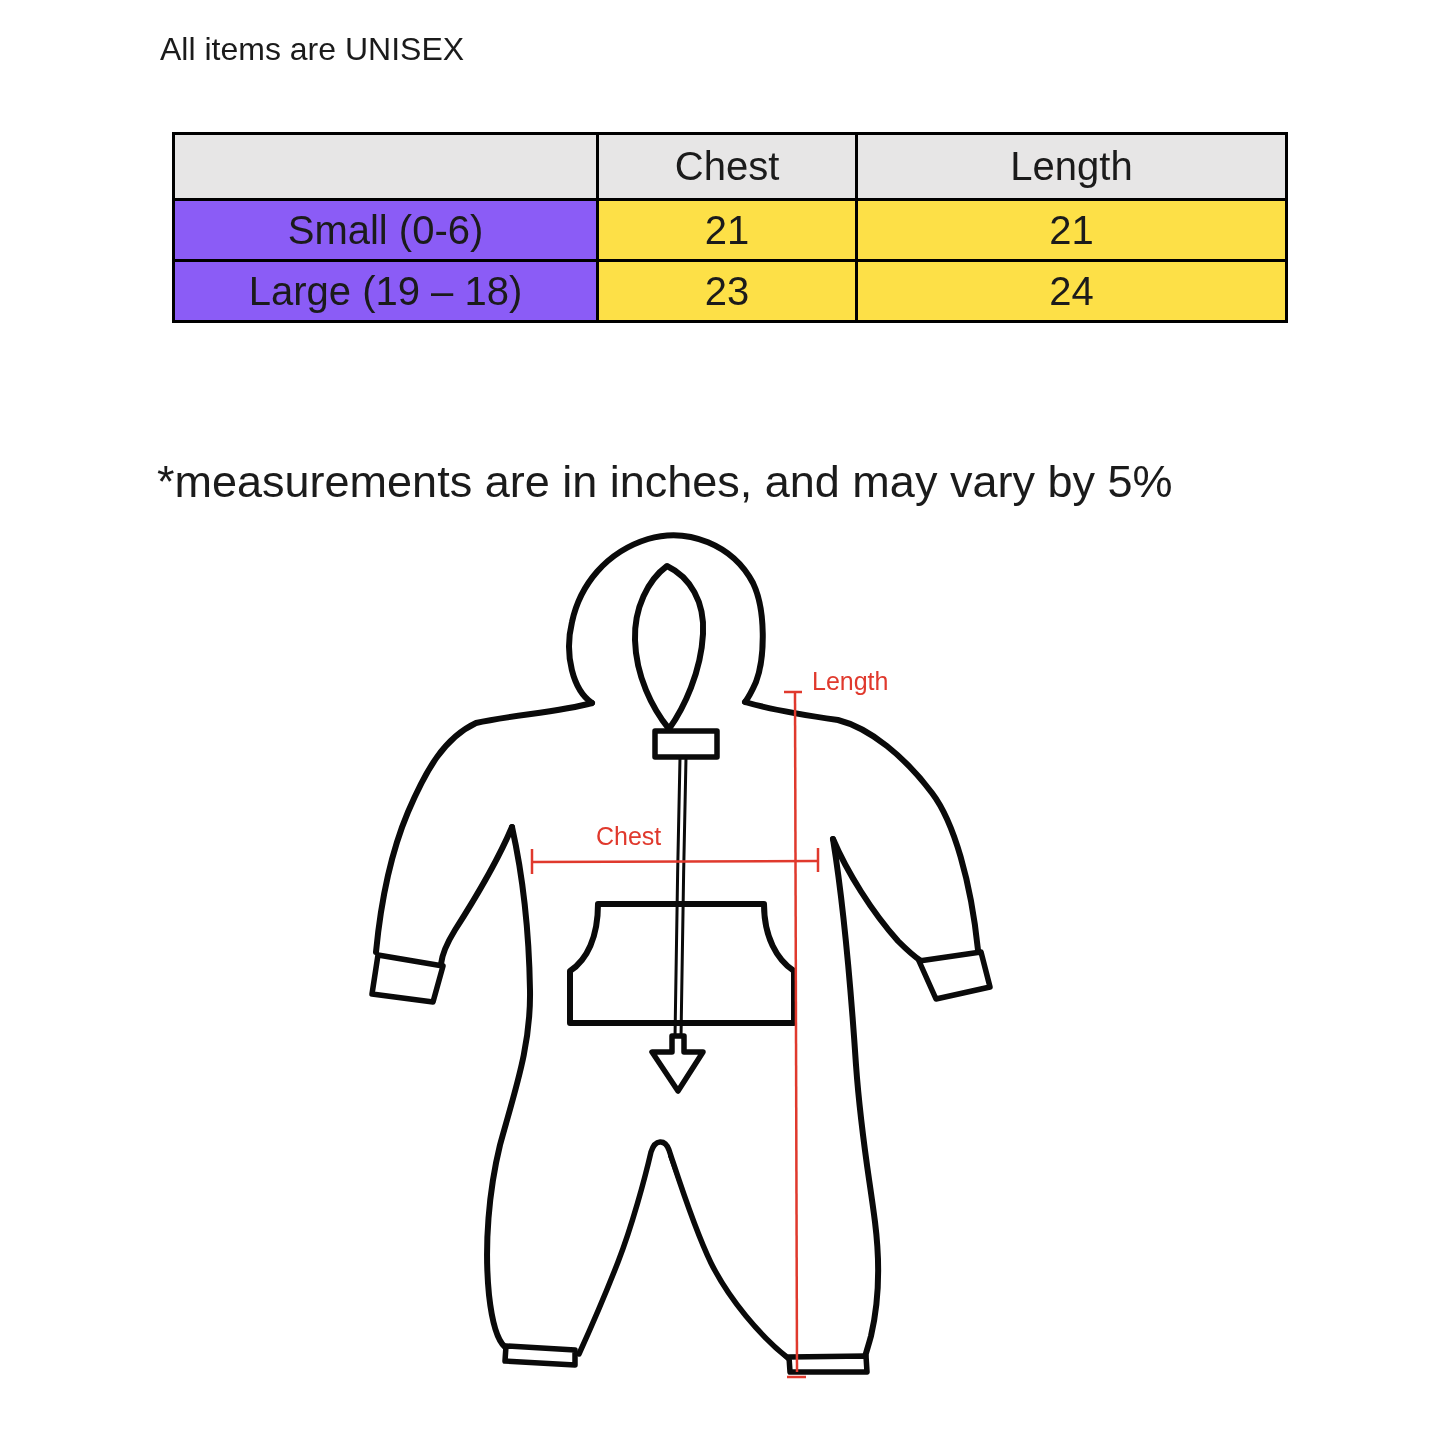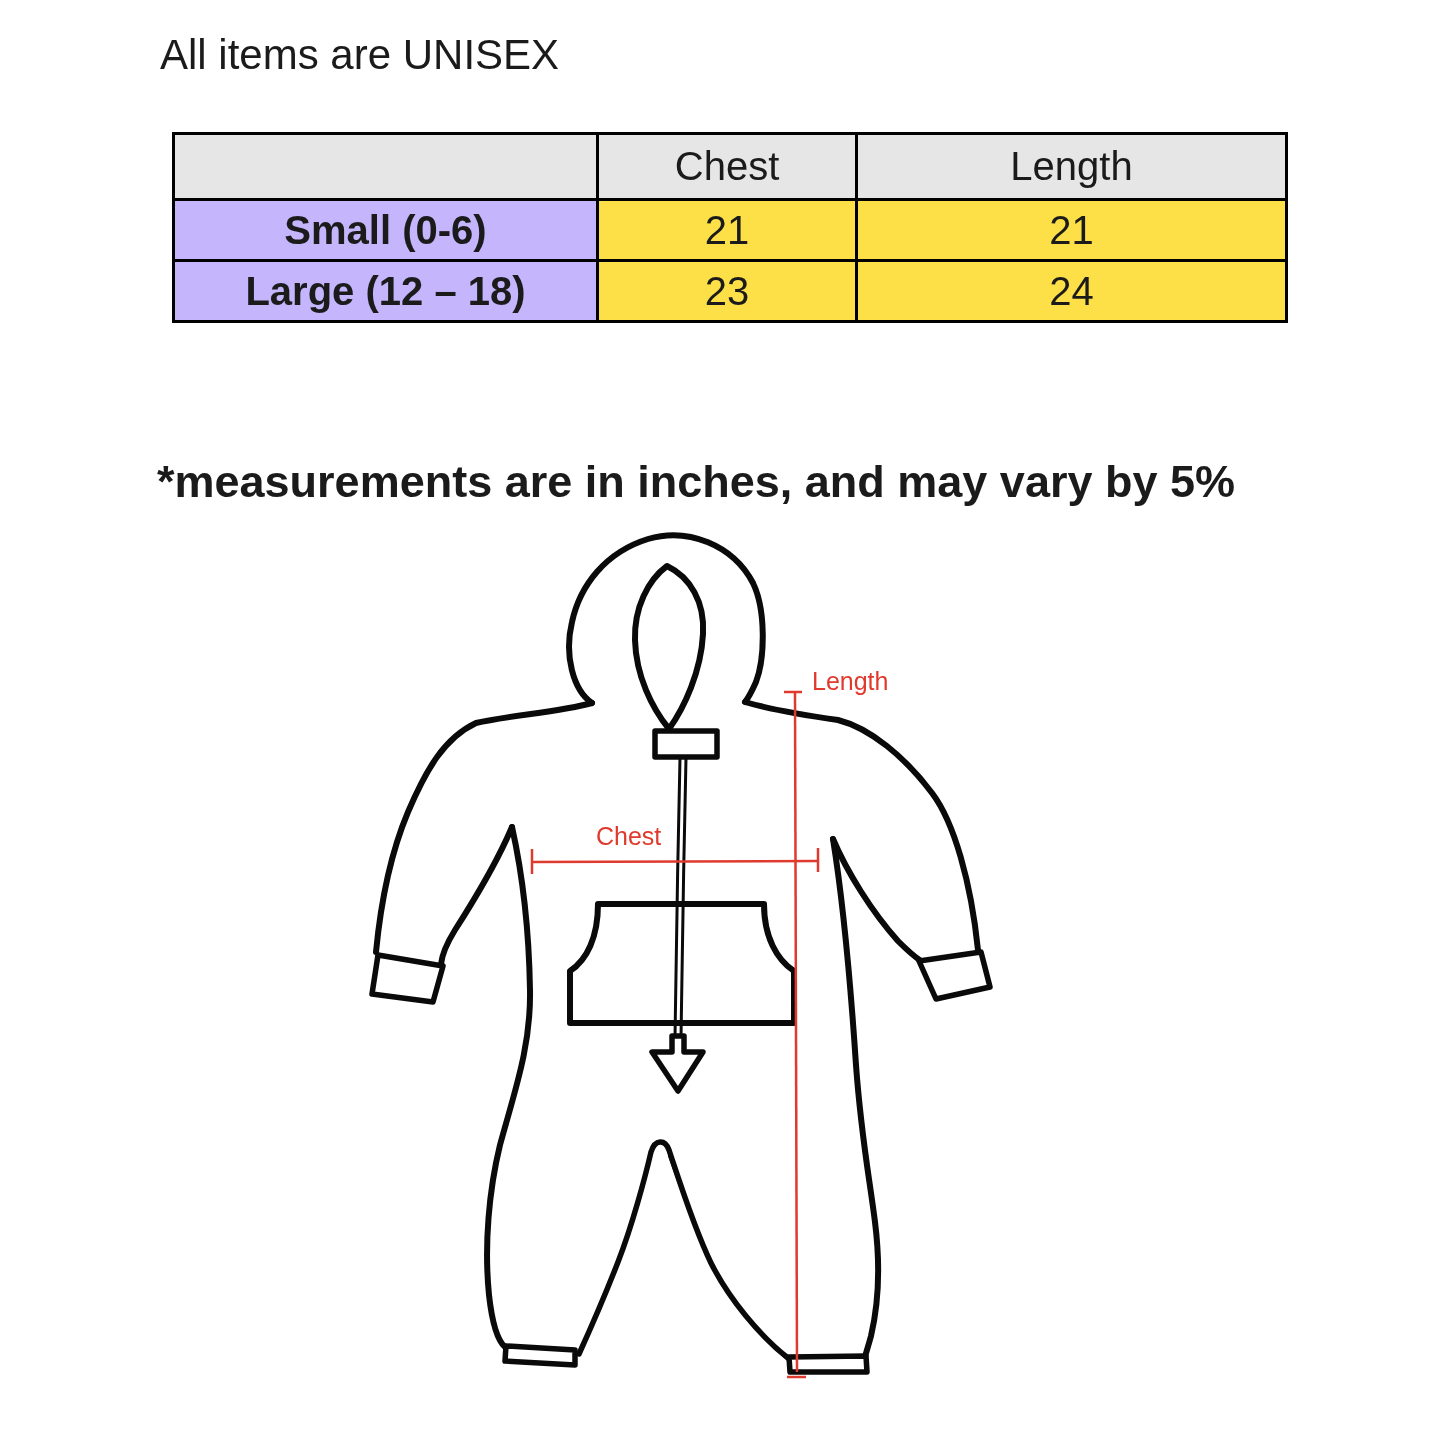--- a/index.html
+++ b/index.html
@@ -2,37 +2,37 @@
 <html><head>
 <meta charset="utf-8">
 <style>
   html,body{margin:0;padding:0;}
   body{
     width:1445px;height:1445px;background:#ffffff;position:relative;
     font-family:"Liberation Sans", sans-serif;color:#1b1b1b;overflow:hidden;
   }
   .page-title{
     position:absolute;left:160px;top:30px;margin:0;
-    font-size:42px;font-weight:400;line-height:1.2;letter-spacing:0;
+    font-size:32px;font-weight:400;line-height:1.2;letter-spacing:0;
   }
   table.size-chart{
     position:absolute;left:172px;top:132px;
     border-collapse:collapse;table-layout:fixed;
   }
   .size-chart th,.size-chart td{
     border:3px solid #000;padding:0;text-align:center;
     font-size:40px;font-weight:400;vertical-align:middle;
   }
   .size-chart thead th{height:63px;background:#e7e6e6;}
   .size-chart tbody tr{height:61px;}
-  .size-chart tbody th{background:#c4b5fd;font-weight:700;}
+  .size-chart tbody th{background:#8b5cf6;font-weight:400;}
   .size-chart tbody td{background:#fde047;}
   .note{
     position:absolute;left:157px;top:456px;margin:0;
-    font-size:45px;font-weight:700;line-height:1.15;text-align:right;
+    font-size:45px;font-weight:400;line-height:1.15;text-align:right;
   }
   svg.diagram{position:absolute;left:0;top:0;width:1445px;height:1445px;}
   .outline{fill:none;stroke-width:6;stroke-linecap:round;stroke-linejoin:round;}
   .thin{stroke-width:3;}
   .whitefill{fill:#ffffff;stroke-width:5.5;}
   .annot{fill:none;stroke-width:2.5;stroke-linecap:butt;}
   .annot-text{font-family:"Liberation Sans",sans-serif;font-size:25px;font-weight:400;}
 </style>
 </head>
 <body>
@@ -52,21 +52,21 @@
       <th>Length</th>
     </tr>
   </thead>
   <tbody>
     <tr>
       <th>Small (0-6)</th>
       <td>21</td>
       <td>21</td>
     </tr>
     <tr>
-      <th>Large (12 – 18)</th>
+      <th>Large (19 – 18)</th>
       <td>23</td>
       <td>24</td>
     </tr>
   </tbody>
 </table>
 
 <p class="note">*measurements are in inches, and may vary by 5%</p>
 
 <svg class="diagram" viewBox="0 0 1445 1445">
 

